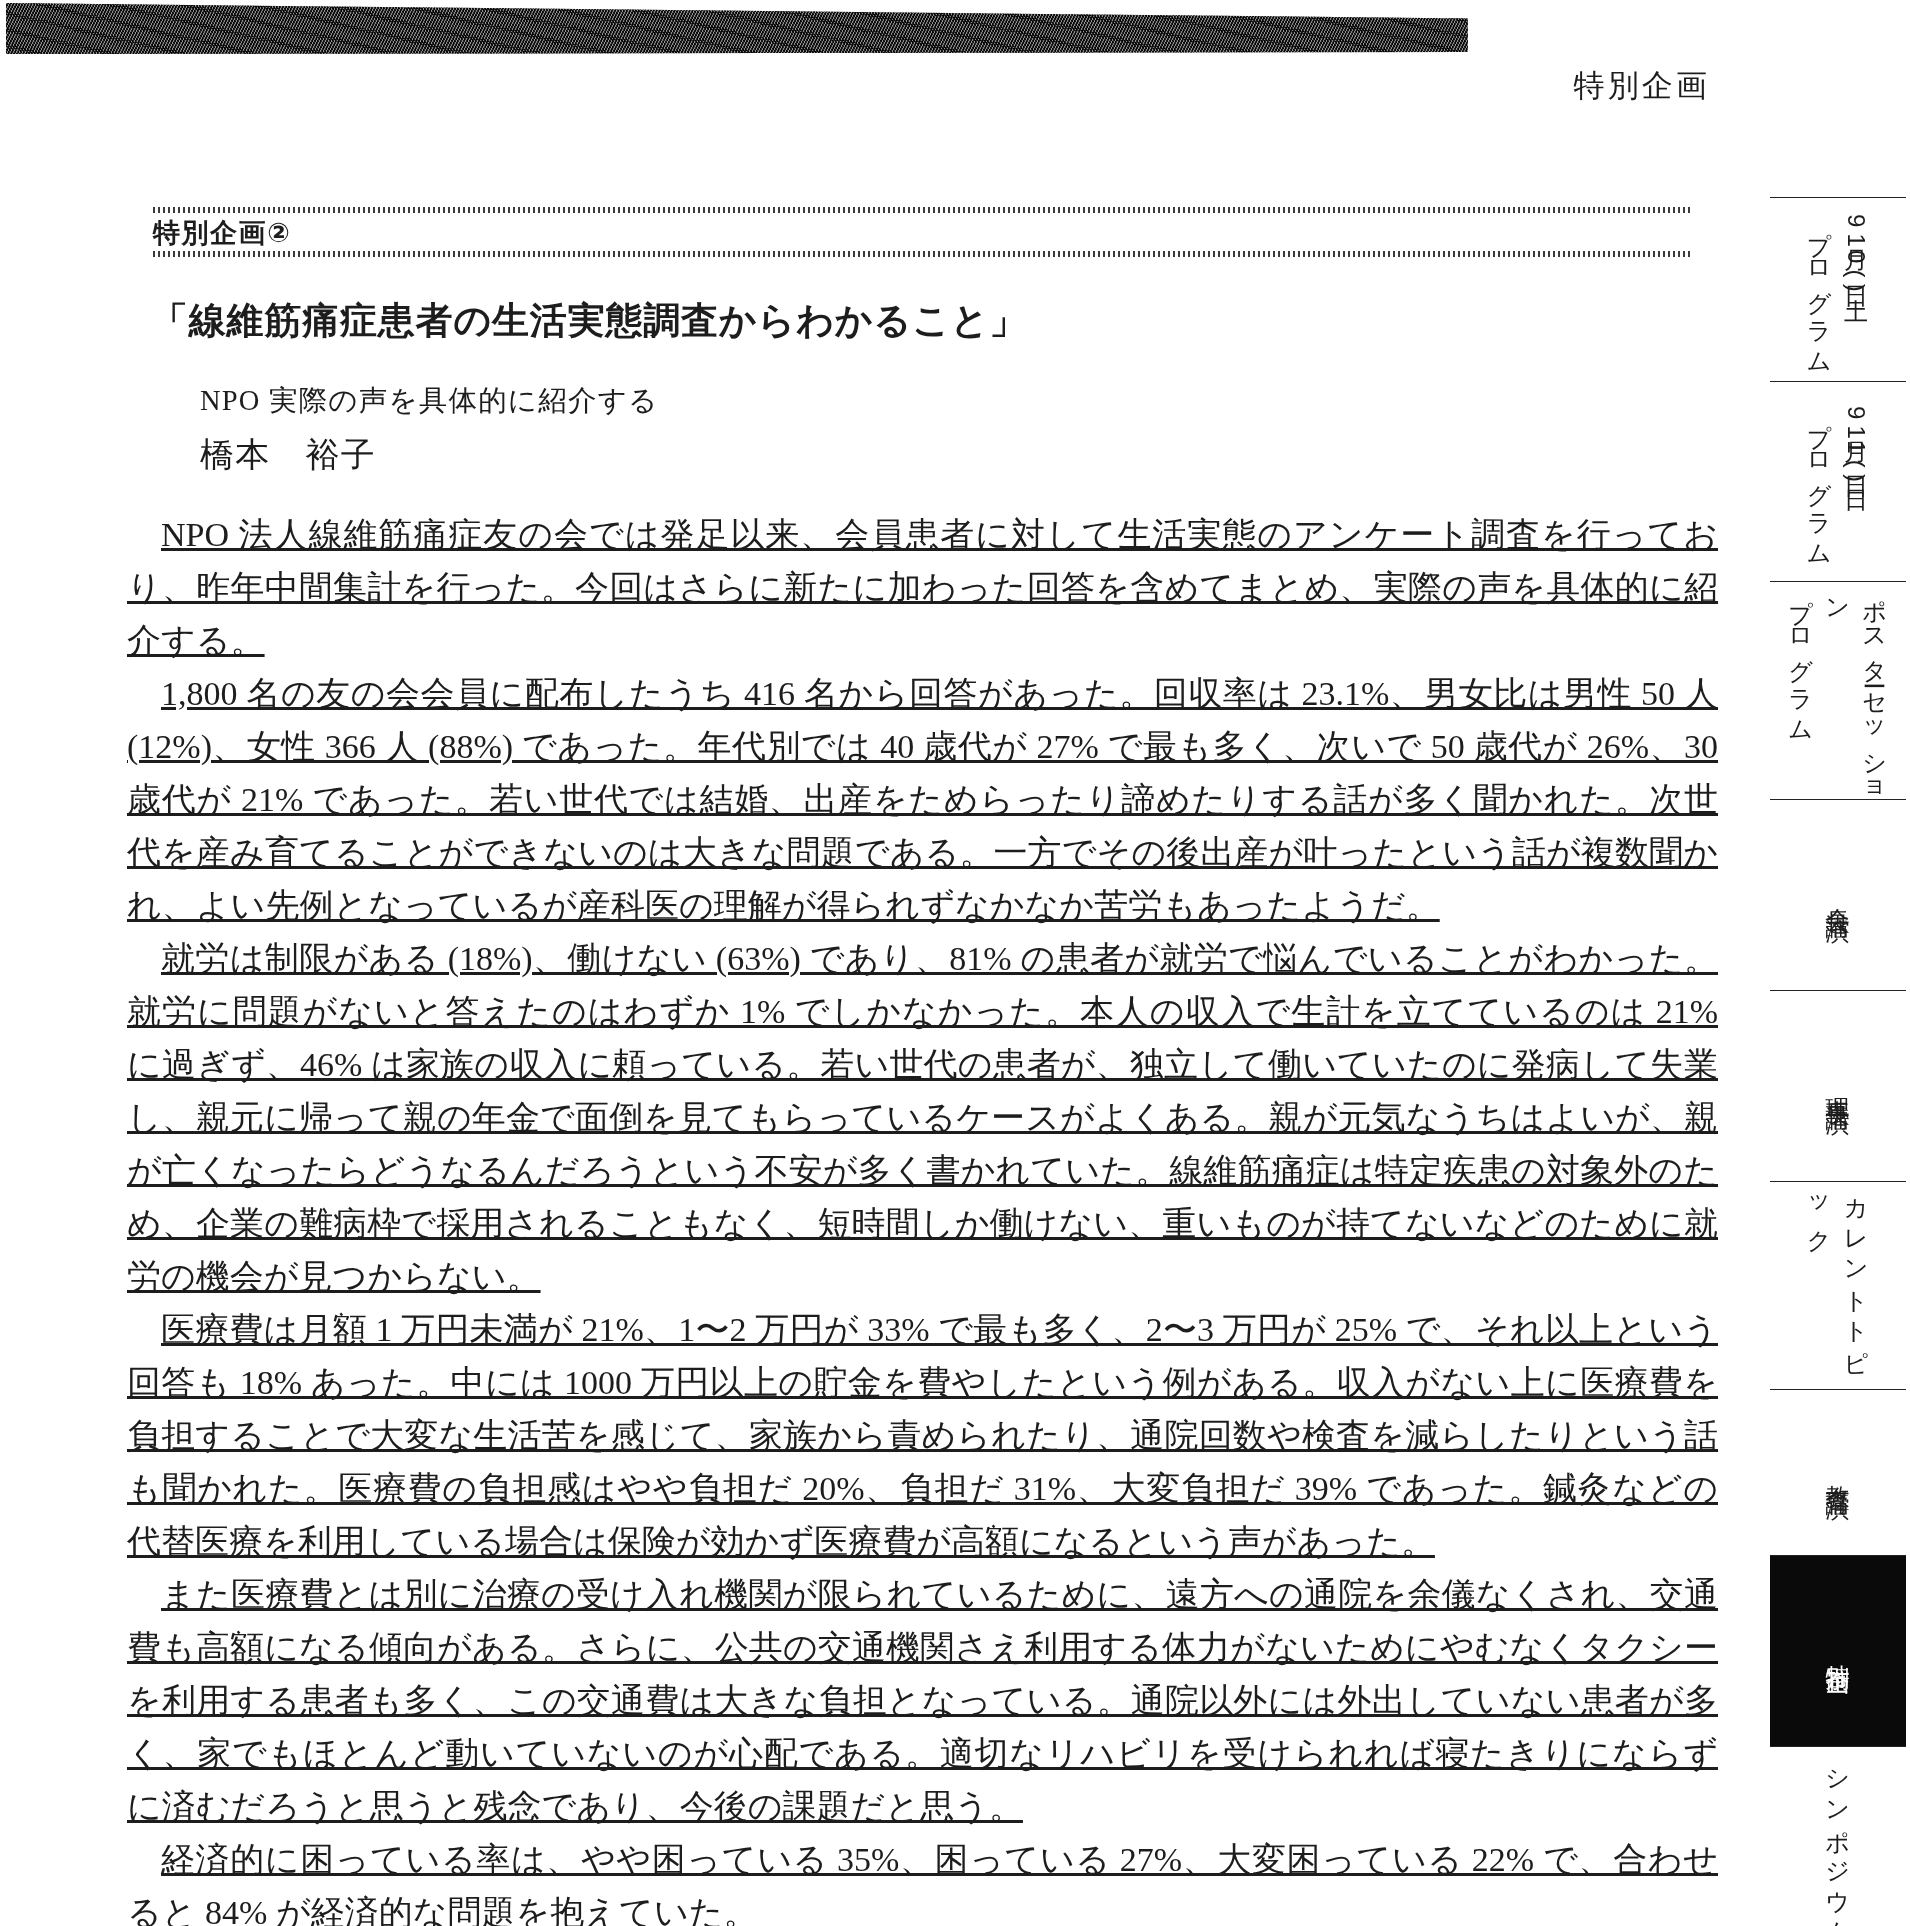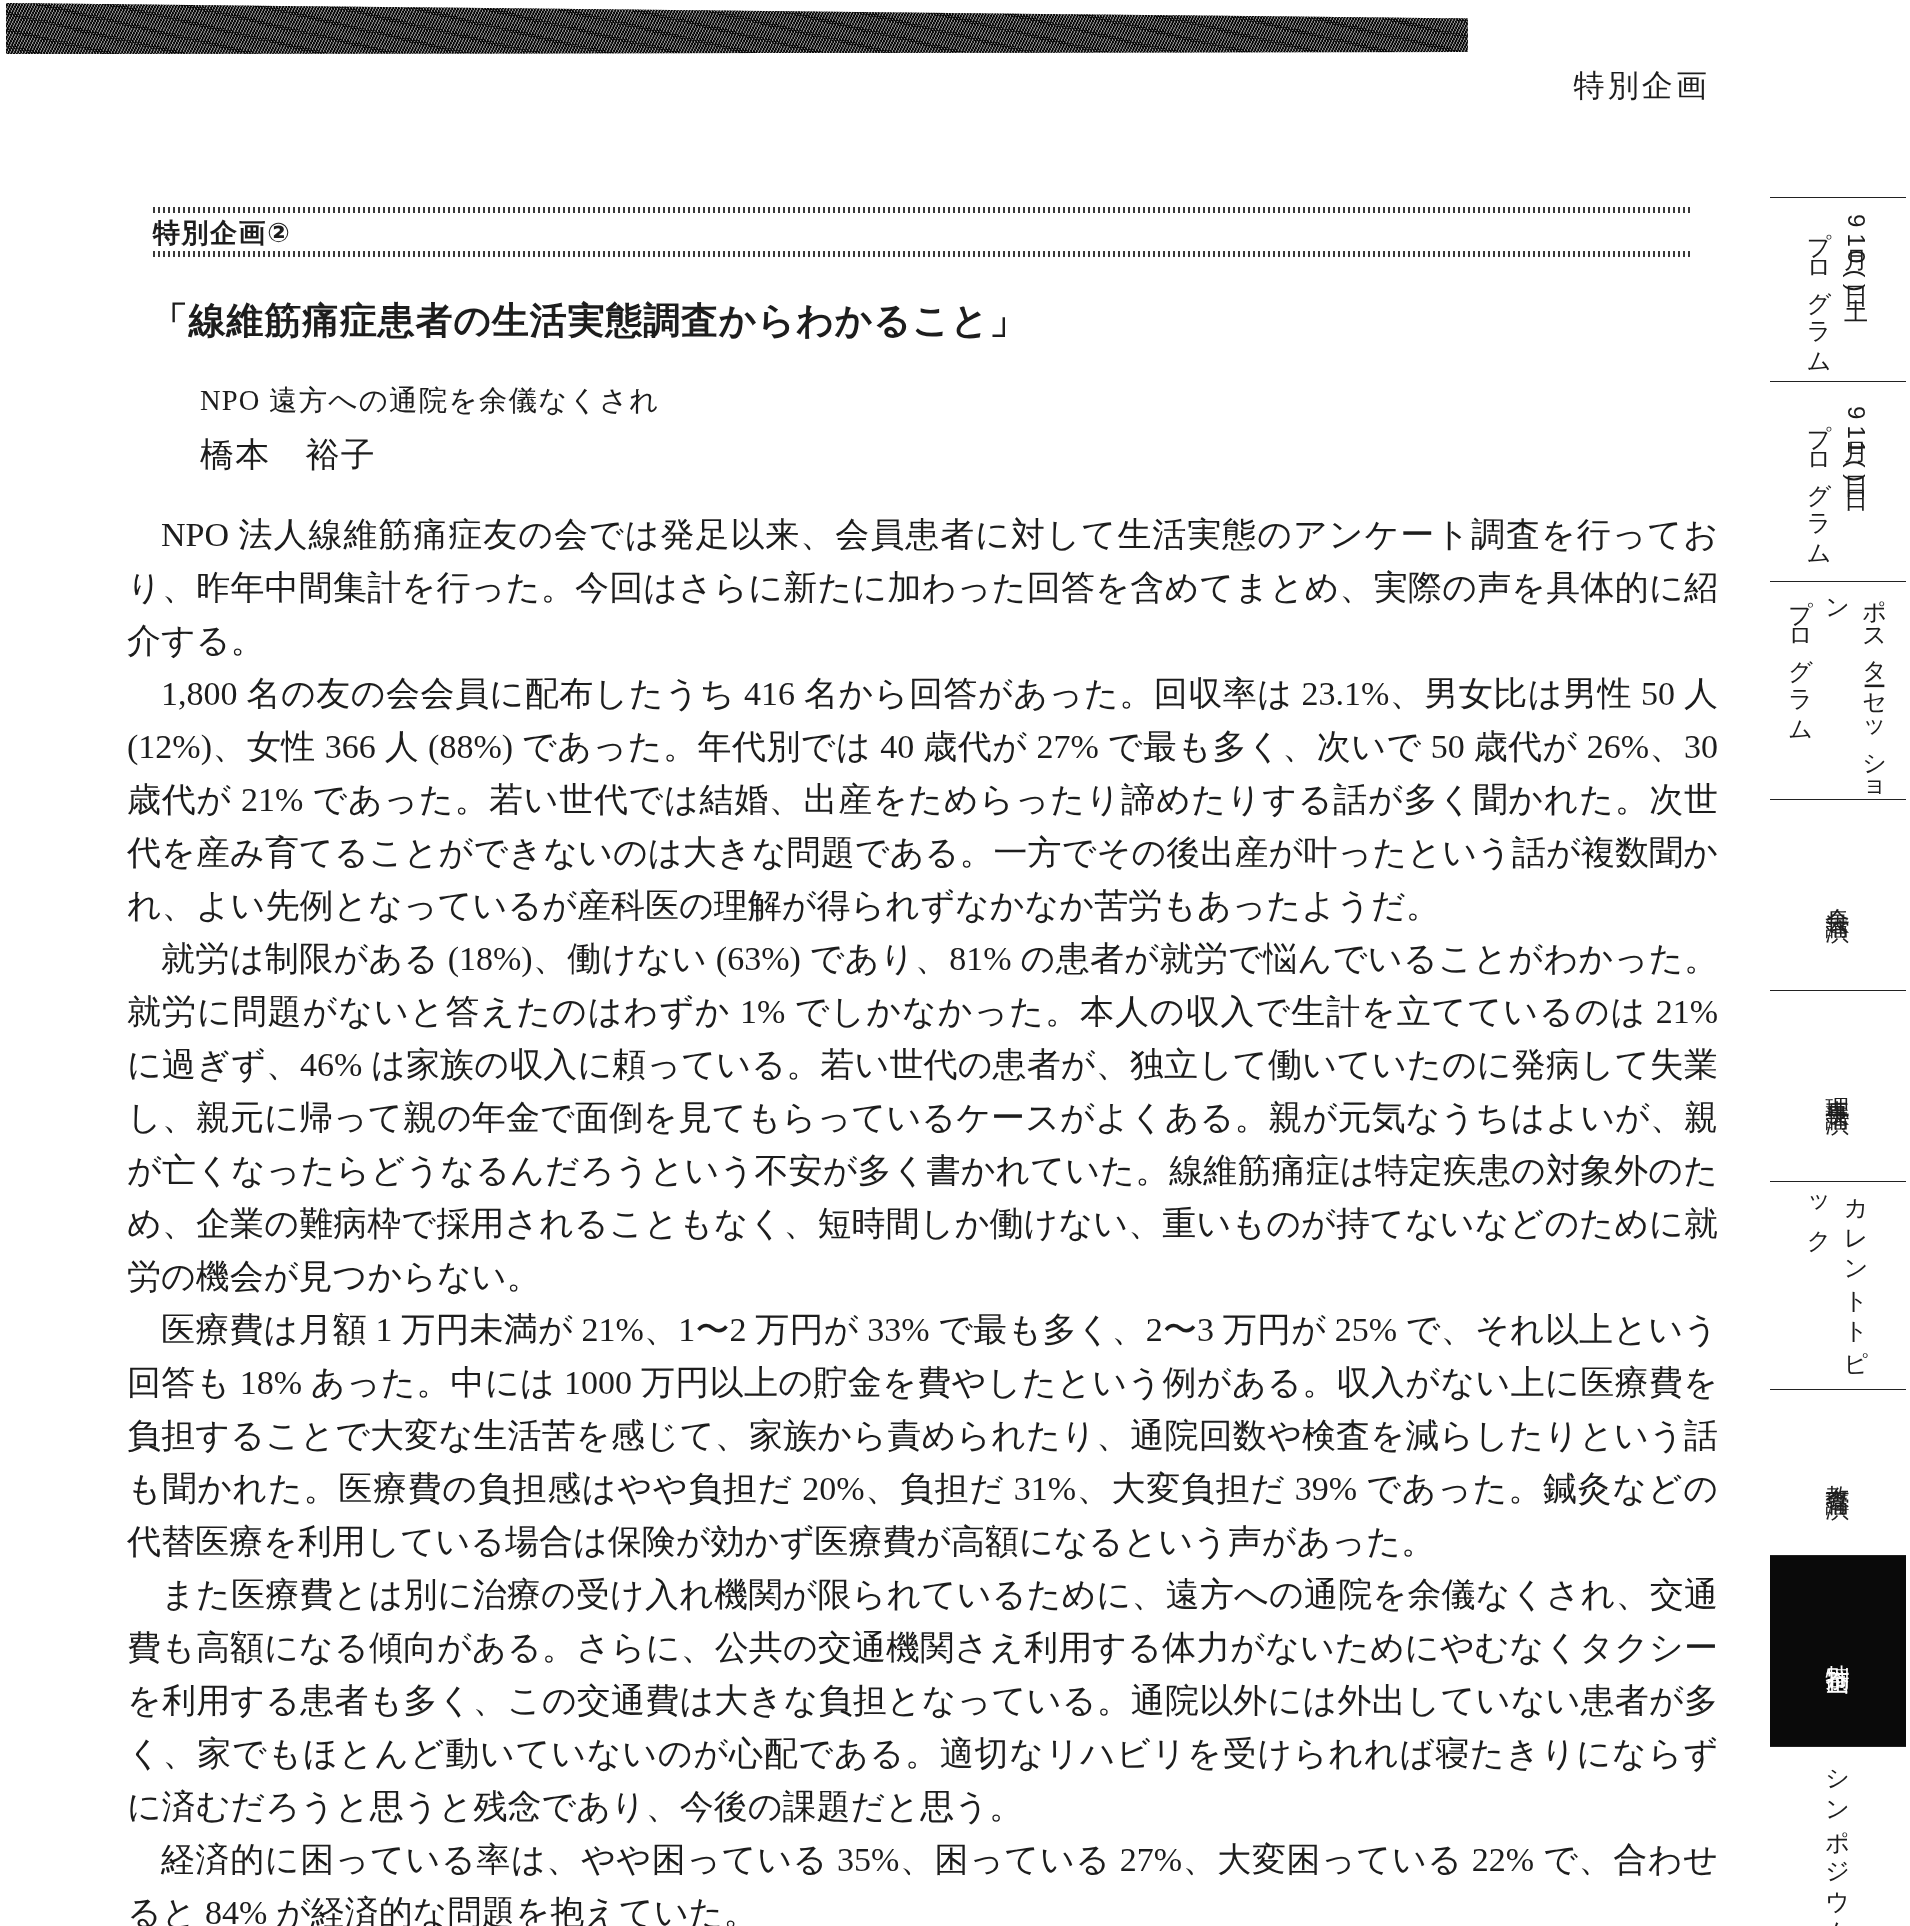--- a/index.html
+++ b/index.html
@@ -80,20 +80,21 @@
     position: absolute;
     left: 127px; top: 508px;
     width: 1591px;
     font-size: 34px;
     line-height: 53px;
     text-align: justify;
   }
   .body-text p {
     margin: 0;
     text-indent: 1em;
+    text-decoration: underline;
   }
 
   
   .sidebar {
     position: absolute;
     left: 1770px; top: 197px;
     width: 136px;
     border-top: 1.5px solid #222222;
     font-family: "Liberation Sans", "DejaVu Sans", sans-serif;
   }
@@ -125,21 +126,21 @@
   <div class="hatch-bar"></div>
 
   <div class="header-label">特別企画</div>
 
   <div class="dotted-rule rule-top"></div>
   <div class="section-label">特別企画②</div>
   <div class="dotted-rule rule-bottom"></div>
 
   <h1 class="article-title">「線維筋痛症患者の生活実態調査からわかること」</h1>
 
-  <div class="author-affiliation">NPO 遠方への通院を余儀なくされ</div>
+  <div class="author-affiliation">NPO 実際の声を具体的に紹介する</div>
   <div class="author-name">橋本　裕子</div>
 
   <div class="body-text">
     <p>NPO 法人線維筋痛症友の会では発足以来、会員患者に対して生活実態のアンケート調査を行っており、昨年中間集計を行った。今回はさらに新たに加わった回答を含めてまとめ、実際の声を具体的に紹介する。</p>
     <p>1,800 名の友の会会員に配布したうち 416 名から回答があった。回収率は 23.1%、男女比は男性 50 人 (12%)、女性 366 人 (88%) であった。年代別では 40 歳代が 27% で最も多く、次いで 50 歳代が 26%、30 歳代が 21% であった。若い世代では結婚、出産をためらったり諦めたりする話が多く聞かれた。次世代を産み育てることができないのは大きな問題である。一方でその後出産が叶ったという話が複数聞かれ、よい先例となっているが産科医の理解が得られずなかなか苦労もあったようだ。</p>
     <p>就労は制限がある (18%)、働けない (63%) であり、81% の患者が就労で悩んでいることがわかった。就労に問題がないと答えたのはわずか 1% でしかなかった。本人の収入で生計を立てているのは 21% に過ぎず、46% は家族の収入に頼っている。若い世代の患者が、独立して働いていたのに発病して失業し、親元に帰って親の年金で面倒を見てもらっているケースがよくある。親が元気なうちはよいが、親が亡くなったらどうなるんだろうという不安が多く書かれていた。線維筋痛症は特定疾患の対象外のため、企業の難病枠で採用されることもなく、短時間しか働けない、重いものが持てないなどのために就労の機会が見つからない。</p>
     <p>医療費は月額 1 万円未満が 21%、1〜2 万円が 33% で最も多く、2〜3 万円が 25% で、それ以上という回答も 18% あった。中には 1000 万円以上の貯金を費やしたという例がある。収入がない上に医療費を負担することで大変な生活苦を感じて、家族から責められたり、通院回数や検査を減らしたりという話も聞かれた。医療費の負担感はやや負担だ 20%、負担だ 31%、大変負担だ 39% であった。鍼灸などの代替医療を利用している場合は保険が効かず医療費が高額になるという声があった。</p>
     <p>また医療費とは別に治療の受け入れ機関が限られているために、遠方への通院を余儀なくされ、交通費も高額になる傾向がある。さらに、公共の交通機関さえ利用する体力がないためにやむなくタクシーを利用する患者も多く、この交通費は大きな負担となっている。通院以外には外出していない患者が多く、家でもほとんど動いていないのが心配である。適切なリハビリを受けられれば寝たきりにならずに済むだろうと思うと残念であり、今後の課題だと思う。</p>
     <p>経済的に困っている率は、やや困っている 35%、困っている 27%、大変困っている 22% で、合わせると 84% が経済的な問題を抱えていた。</p>
 

